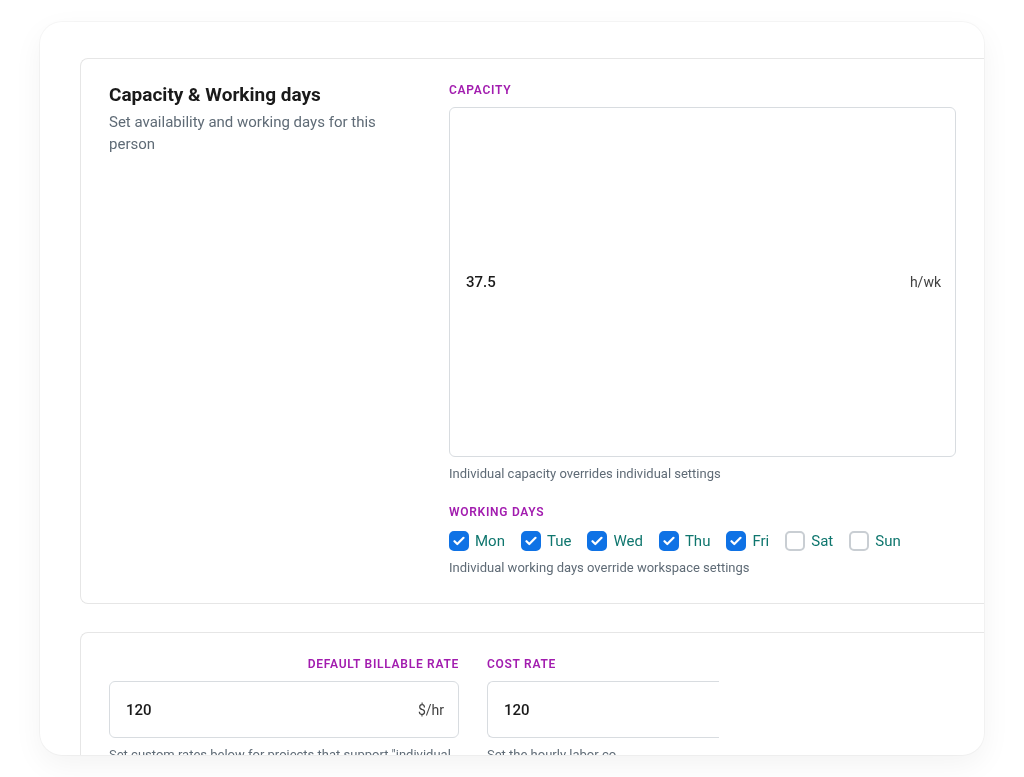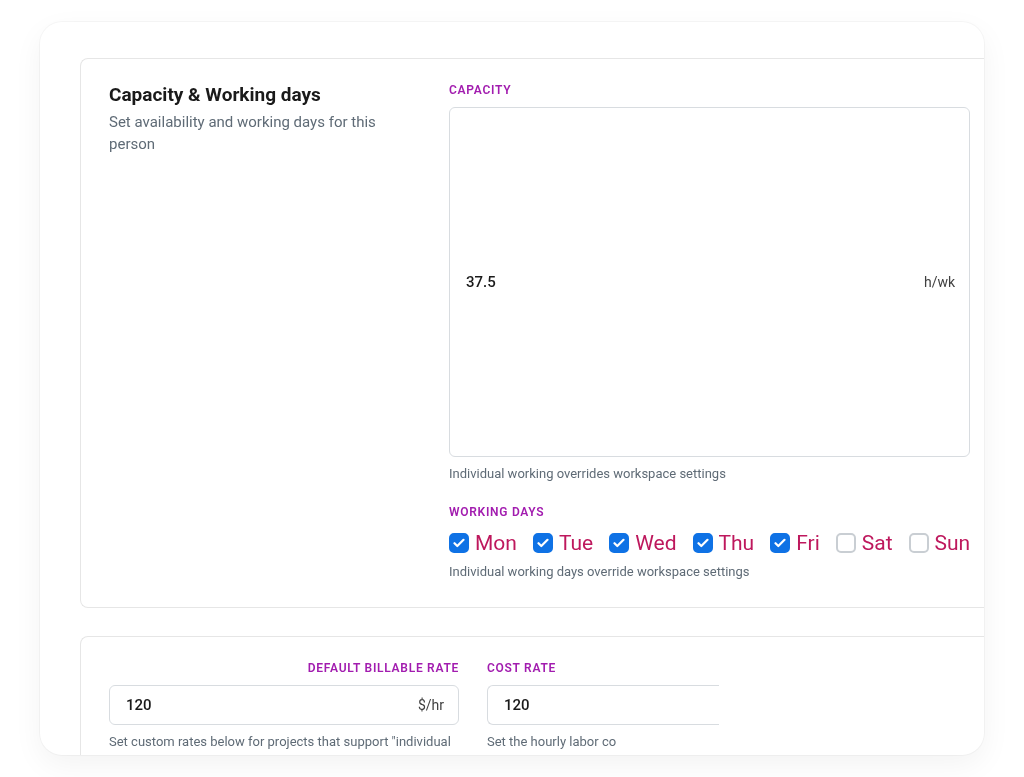--- a/index.html
+++ b/index.html
@@ -66,21 +66,21 @@
     font-size: 12px;
     font-weight: 600;
     letter-spacing: 0.06em;
     color: #a21caf;
     margin-bottom: 10px;
   }
 
   .input-wrap {
     position: relative;
     width: 100%;
-    height: 40px;
+    height: 57px;
     border: 1px solid #d8dce0;
     border-radius: 6px;
     display: flex;
     align-items: center;
     padding: 0 14px;
     background: #fff;
   }
   .input-wrap input {
     border: none;
     outline: none;
@@ -127,22 +127,22 @@
     justify-content: center;
     flex-shrink: 0;
     background: #fff;
   }
   .cbox.checked {
     background: #0f72e5;
     border-color: #0f72e5;
   }
   .cbox svg { display: block; }
   .day-label {
-    font-size: 21px;
-    color: #be185d;
+    font-size: 15px;
+    color: #0f766e;
   }
 
   .block-spacer { height: 22px; }
 
   .cost-col { min-width: 140px; }
   .input-wrap.open-right { border-right: none; border-radius: 6px 0 0 6px; }
 </style>
 </head>
 <body>
 
@@ -154,21 +154,21 @@
         <h2>Capacity &amp; Working days</h2>
         <p>Set availability and working days for this person</p>
       </div>
       <div class="section-right">
         <div class="col" style="flex:1">
           <div class="field-label">CAPACITY</div>
           <div class="input-wrap col-wide">
             <input type="text" value="37.5" style="">
             <span class="input-suffix">h/wk</span>
           </div>
-          <div class="helper">Individual working overrides workspace settings</div>
+          <div class="helper">Individual capacity overrides individual settings</div>
 
           <div class="block-spacer"></div>
 
           <div class="field-label">WORKING DAYS</div>
           <div class="days-row" id="days-row">
               <label class="day">
                 <span class="cbox checked">
                   <svg width="12" height="10" viewBox="0 0 12 10" fill="none">
                     <path d="M1.5 5.2 4.3 8 10.5 1.8" stroke="#fff" stroke-width="2.2" stroke-linecap="round" stroke-linejoin="round"></path>
                   </svg>

